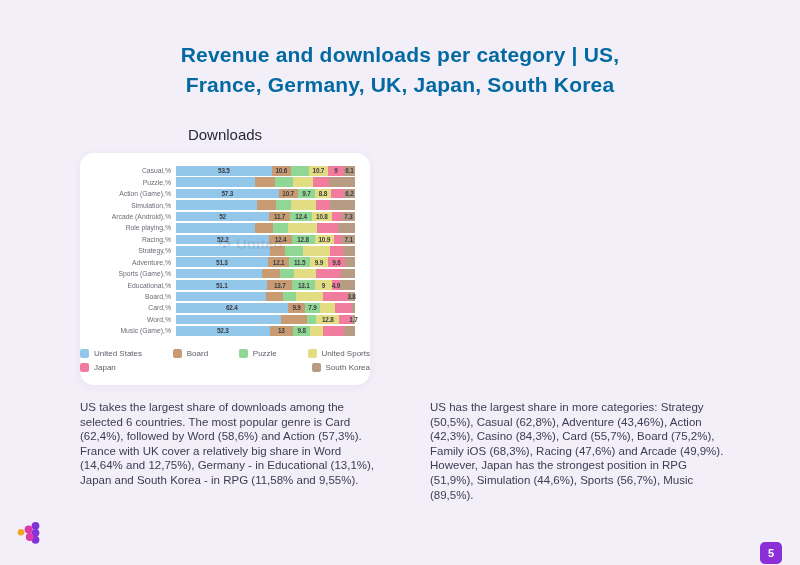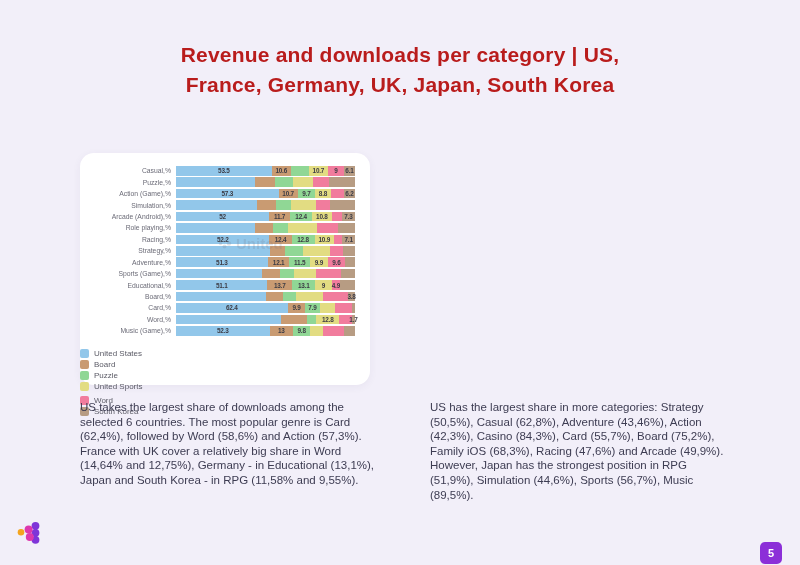--- a/index.html
+++ b/index.html
@@ -1,21 +1,21 @@
 <!DOCTYPE html>
 <html><head>
 <meta charset="utf-8">
 <style>
   html,body{margin:0;padding:0;background:#F2EFF9;}
   .slide{position:relative;width:800px;height:565px;background:#F2EFF9;overflow:hidden;
          font-family:"Liberation Sans",sans-serif;color:#2A2838;}
 
   .title{position:absolute;top:40px;left:0;right:0;margin:0 auto;max-width:510px;
          text-align:center;font-size:21px;font-weight:bold;line-height:30px;
-         letter-spacing:.2px;color:#b91c1c;}
+         letter-spacing:.2px;color:#0369a1;}
 
   .col-header{position:absolute;top:126px;width:290px;text-align:center;
               font-size:15px;color:#2A2838;}
   .col-header.left{left:80px;}
   .col-header.right{left:430px;}
 
   .chart-card{position:absolute;left:80px;top:153px;width:290px;height:232px;
               background:#FFFFFF;border-radius:14px;
               box-shadow:0 2px 8px rgba(60,50,100,.06);}
 
@@ -26,21 +26,21 @@
   .bar{width:179px;height:9.6px;display:flex;flex:none;}
   .seg{position:relative;height:100%;}
   .seg-val{position:absolute;inset:0;display:flex;align-items:center;justify-content:center;
            font-size:6.4px;font-weight:bold;letter-spacing:-.2px;color:#3C3C45;white-space:nowrap;}
 
   .watermark{position:absolute;left:138px;top:82px;display:flex;align-items:center;gap:4px;
              opacity:.18;color:#6F6F80;pointer-events:none;}
   .watermark span{font-size:15px;font-weight:bold;}
 
   .legend{position:absolute;left:0;right:0;top:196px;}
-  .legend-row{display:flex;justify-content:space-between;gap:2px;margin-bottom:5px;flex-direction:column;}
+  .legend-row{display:flex;justify-content:space-between;gap:18px;margin-bottom:5px;}
   .legend-item{display:flex;align-items:center;gap:5px;}
   .swatch{width:9px;height:9px;border-radius:2px;display:inline-block;}
   .legend-text{font-size:8px;color:#5B5B66;}
 
   .desc{position:absolute;top:400px;margin:0;width:298px;font-size:11.5px;
         line-height:14.6px;color:#3D3C52;}
   .desc.left{left:80px;}
   .desc.right{left:430px;}
 
   .logo{position:absolute;left:14px;top:520px;}
@@ -49,20 +49,21 @@
               border-radius:5px;display:flex;align-items:center;justify-content:center;
               color:#fff;font-size:11px;font-weight:bold;}
 </style>
 </head>
 <body>
 
 <div class="slide">
 
   <h1 class="title">Revenue and downloads per category | US, France, Germany, UK, Japan, South Korea</h1>
 
+  <div class="col-header left">Downloads</div>
 
   <div class="chart-card">
     <div class="rows" id="chart-rows">
         <div class="chart-row">
           <div class="row-label">Casual,%</div>
           <div class="bar">
             <div class="seg" style="width: 53.5%; background: rgb(146, 199, 234);">
               <span class="seg-val">53.5</span>
             </div>
             <div class="seg" style="width: 10.6%; background: rgb(201, 155, 114);">
@@ -329,21 +330,21 @@
             <span class="legend-text">Puzzle</span>
           </div>
           <div class="legend-item">
             <span class="swatch" style="background: rgb(226, 220, 130);"></span>
             <span class="legend-text">United Sports</span>
           </div>
         </div>
         <div class="legend-row">
           <div class="legend-item">
             <span class="swatch" style="background: rgb(241, 124, 157);"></span>
-            <span class="legend-text">Word</span>
+            <span class="legend-text">Japan</span>
           </div>
           <div class="legend-item">
             <span class="swatch" style="background: rgb(183, 156, 131);"></span>
             <span class="legend-text">South Korea</span>
           </div>
         </div>
       </div>
   </div>
 
   <p class="desc left">US takes the largest share of downloads among the selected 6 countries. The most popular genre is Card (62,4%), followed by Word (58,6%) and Action (57,3%). France with UK cover a relatively big share in Word (14,64% and 12,75%), Germany - in Educational (13,1%), Japan and South Korea - in RPG (11,58% and 9,55%).</p>

